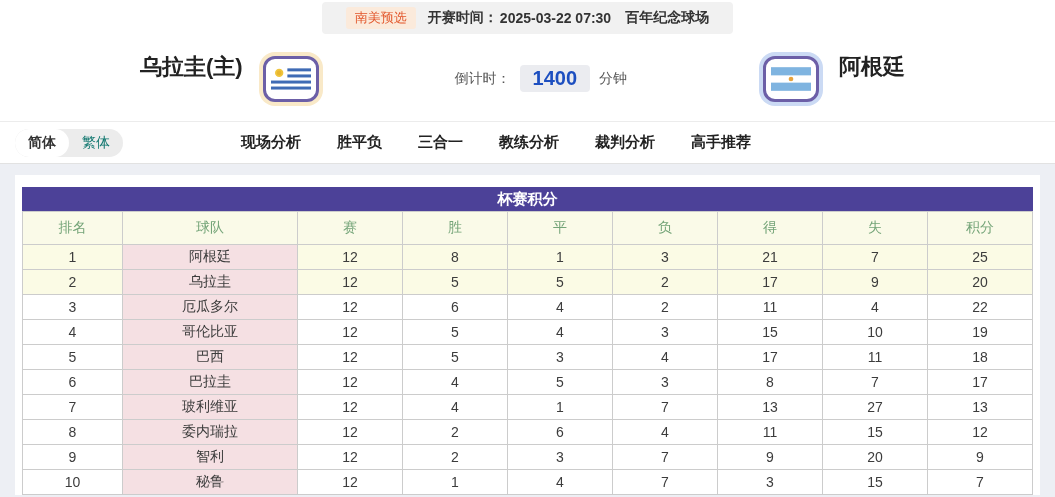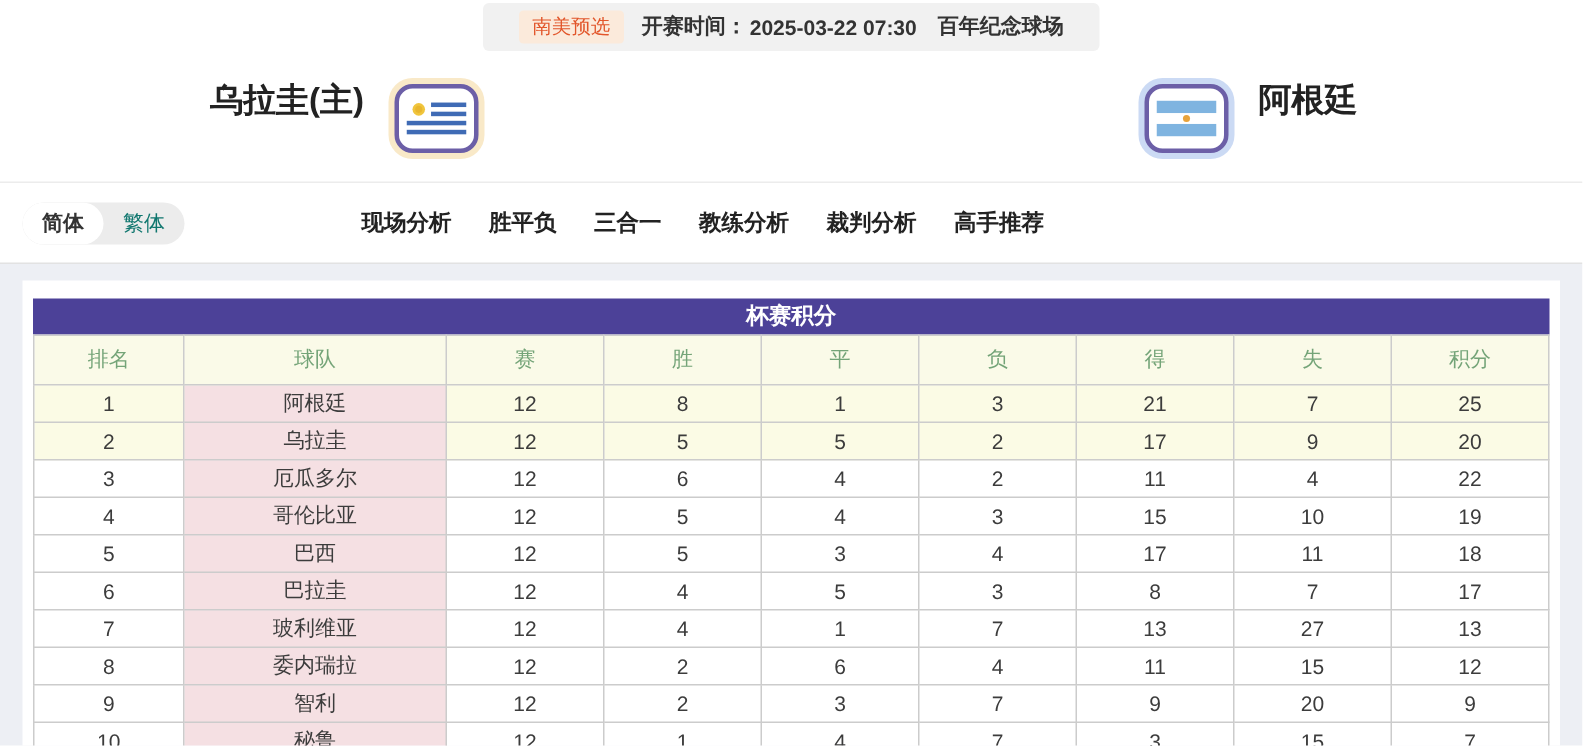--- a/index.html
+++ b/index.html
@@ -38,30 +38,30 @@
     padding:6px 5px; display:flex; align-items:center; justify-content:center;
   }
   .countdown { display:flex; align-items:center; gap:9px; font-size:14px; color:#555; }
   .cd-value {
     background:#ebecf0; border-radius:4px; padding:2px 13px;
     color:#1d4fc0; font-size:20px; font-weight:bold;
   }
 
   
   .nav {
-    height:55px; border-top:1px solid #ececec; border-bottom:1px solid #e2e2e2;
+    height:43px; border-top:1px solid #ececec; border-bottom:1px solid #e2e2e2;
     display:flex; align-items:center; padding:0 15px; background:#fff;
   }
   .lang-toggle {
     display:flex; background:#ececec; border-radius:15px; font-size:14px;
     height:28px; overflow:hidden;
   }
   .lang-toggle .seg { padding:0 13px; display:flex; align-items:center; color:#0f766e; cursor:pointer; }
   .lang-toggle .seg.active { background:#fff; color:#333; font-weight:bold; border-radius:15px; }
-  .tabs { display:flex; gap:25px; margin-left:118px;
+  .tabs { display:flex; gap:36px; margin-left:118px;
           font-size:15px; font-weight:bold; color:#222; }
   .tab { cursor:pointer; white-space:nowrap; }
   .tab.active { background:#e84514; color:#fff; border-radius:17px; padding:7px 20px; }
   .recent-pill {
     margin-left:auto; border:1px solid #b3abd9; color:#5b4fa0; background:#f6f5fc;
     border-radius:15px; padding:5px 17px; font-size:14px; cursor:pointer; white-space:nowrap;
   }
 
   
   .main { background:#edeff4; height:333px; padding:11px 15px 0; }
@@ -104,20 +104,25 @@
           <rect x="18" y="10" width="26" height="3.3" fill="#3f6bb5"></rect>
           <rect x="0" y="16.7" width="44" height="3.3" fill="#3f6bb5"></rect>
           <rect x="0" y="23.3" width="44" height="3.3" fill="#3f6bb5"></rect>
           <circle cx="9" cy="8.3" r="4.6" fill="#f0c53d"></circle>
           <circle cx="9" cy="8.3" r="2.6" fill="#e8b62e"></circle>
         </svg>
       </span>
     </span>
   </div>
 
+  <div class="countdown">
+    <span>倒计时：</span>
+    <span class="cd-value">1400</span>
+    <span>分钟</span>
+  </div>
 
   <div class="team-group">
     <span class="flag-outer away">
       <span class="flag-inner">
         <svg width="40" height="28" viewBox="0 0 44 30">
           <rect width="44" height="30" fill="#ffffff"></rect>
           <rect x="0" y="2" width="44" height="9" fill="#7fb4e0"></rect>
           <rect x="0" y="19" width="44" height="9" fill="#7fb4e0"></rect>
           <circle cx="22" cy="15" r="2.6" fill="#e8a33c"></circle>
         </svg>

